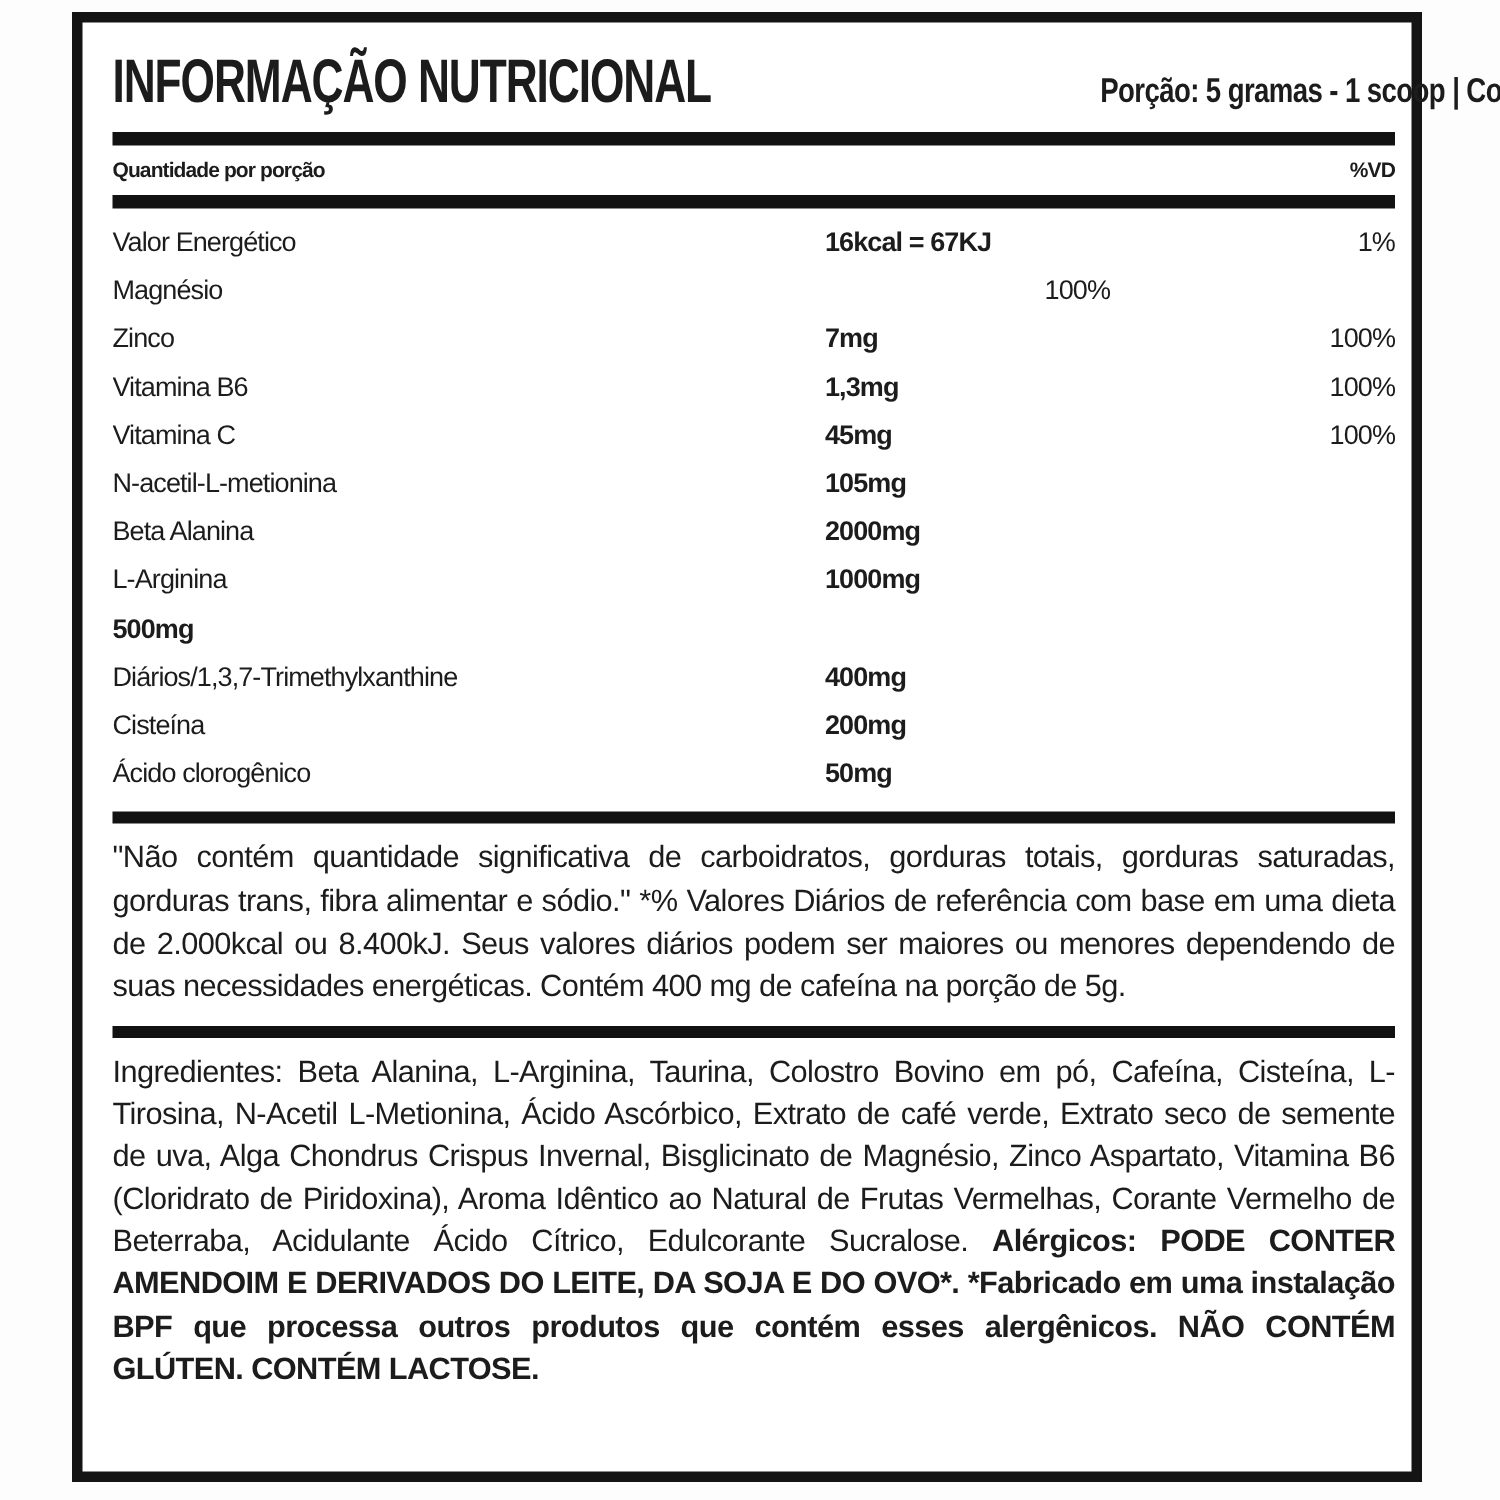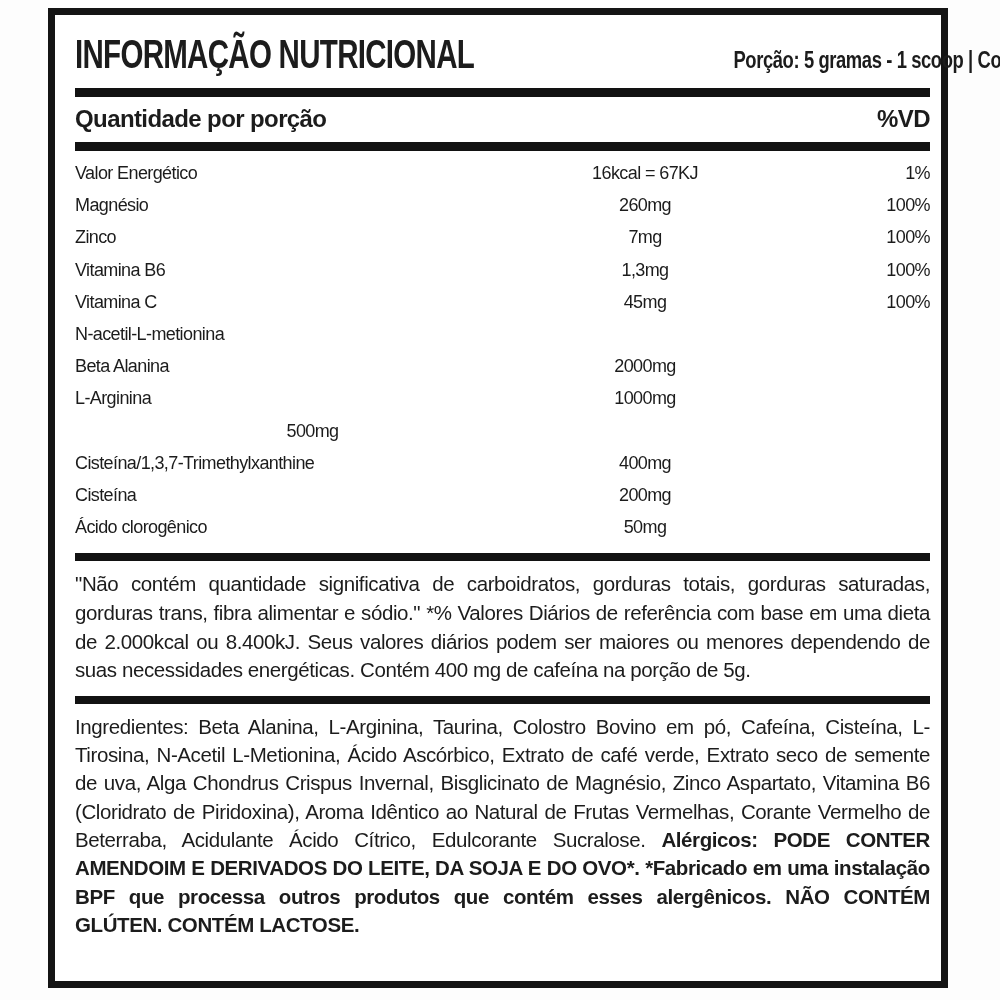--- a/index.html
+++ b/index.html
@@ -61,38 +61,38 @@
   .bar-1 { margin-top: 10px; }
   .bar-2 { margin-top: 0; }
   .bar-3 { margin-top: 10px; height: 8px; }
   .bar-4 { margin-top: 11px; height: 8px; }
   
   .colhead {
     display: flex;
     justify-content: space-between;
     align-items: center;
     padding: 8px 0 9px 0;
-    font-size: 24px;
+    font-size: 14px;
     font-weight: 600;
     letter-spacing: -0.6px;
   }
   
   .ntable {
     margin-top: 6px;
   }
   .row {
     display: grid;
     grid-template-columns: 475px 190px 190px;
     line-height: 32.2px;
     font-size: 18px;
     font-weight: 500;
     letter-spacing: -0.6px;
   }
   .nname { text-align: left; overflow: hidden; white-space: nowrap; }
-  .namt  { text-align: center; }
+  .namt  { text-align: left; font-weight: bold; }
   .nvd   { text-align: right; }
   
   .para {
     text-align: justify;
     font-size: 20.5px;
     font-weight: 500;
     letter-spacing: -0.4px;
     line-height: 28.6px;
   }
   .footnote { margin: 9px 0 0 0; }
@@ -121,58 +121,58 @@
       <div class="bar bar-2"></div>
 
       <div class="ntable">
         <div class="row">
           <span class="nname">Valor Energético</span>
           <span class="namt">16kcal = 67KJ</span>
           <span class="nvd">1%</span>
         </div>
         <div class="row">
           <span class="nname">Magnésio</span>
-          <span class="namt">260mg</span>
           <span class="nvd">100%</span>
         </div>
         <div class="row">
           <span class="nname">Zinco</span>
           <span class="namt">7mg</span>
           <span class="nvd">100%</span>
         </div>
         <div class="row">
           <span class="nname">Vitamina B6</span>
           <span class="namt">1,3mg</span>
           <span class="nvd">100%</span>
         </div>
         <div class="row">
           <span class="nname">Vitamina C</span>
           <span class="namt">45mg</span>
           <span class="nvd">100%</span>
         </div>
         <div class="row">
           <span class="nname">N-acetil-L-metionina</span>
+          <span class="namt">105mg</span>
           <span class="nvd"></span>
         </div>
         <div class="row">
           <span class="nname">Beta Alanina</span>
           <span class="namt">2000mg</span>
           <span class="nvd"></span>
         </div>
         <div class="row">
           <span class="nname">L-Arginina</span>
           <span class="namt">1000mg</span>
           <span class="nvd"></span>
         </div>
         <div class="row">
           <span class="namt">500mg</span>
           <span class="nvd"></span>
         </div>
         <div class="row">
-          <span class="nname">Cisteína/1,3,7-Trimethylxanthine</span>
+          <span class="nname">Diários/1,3,7-Trimethylxanthine</span>
           <span class="namt">400mg</span>
           <span class="nvd"></span>
         </div>
         <div class="row">
           <span class="nname">Cisteína</span>
           <span class="namt">200mg</span>
           <span class="nvd"></span>
         </div>
         <div class="row">
           <span class="nname">Ácido clorogênico</span>

